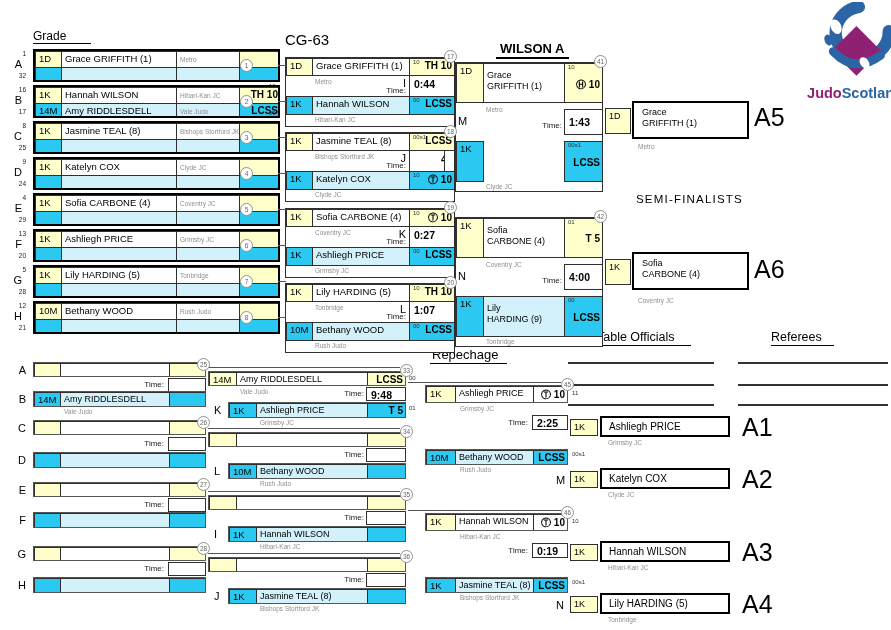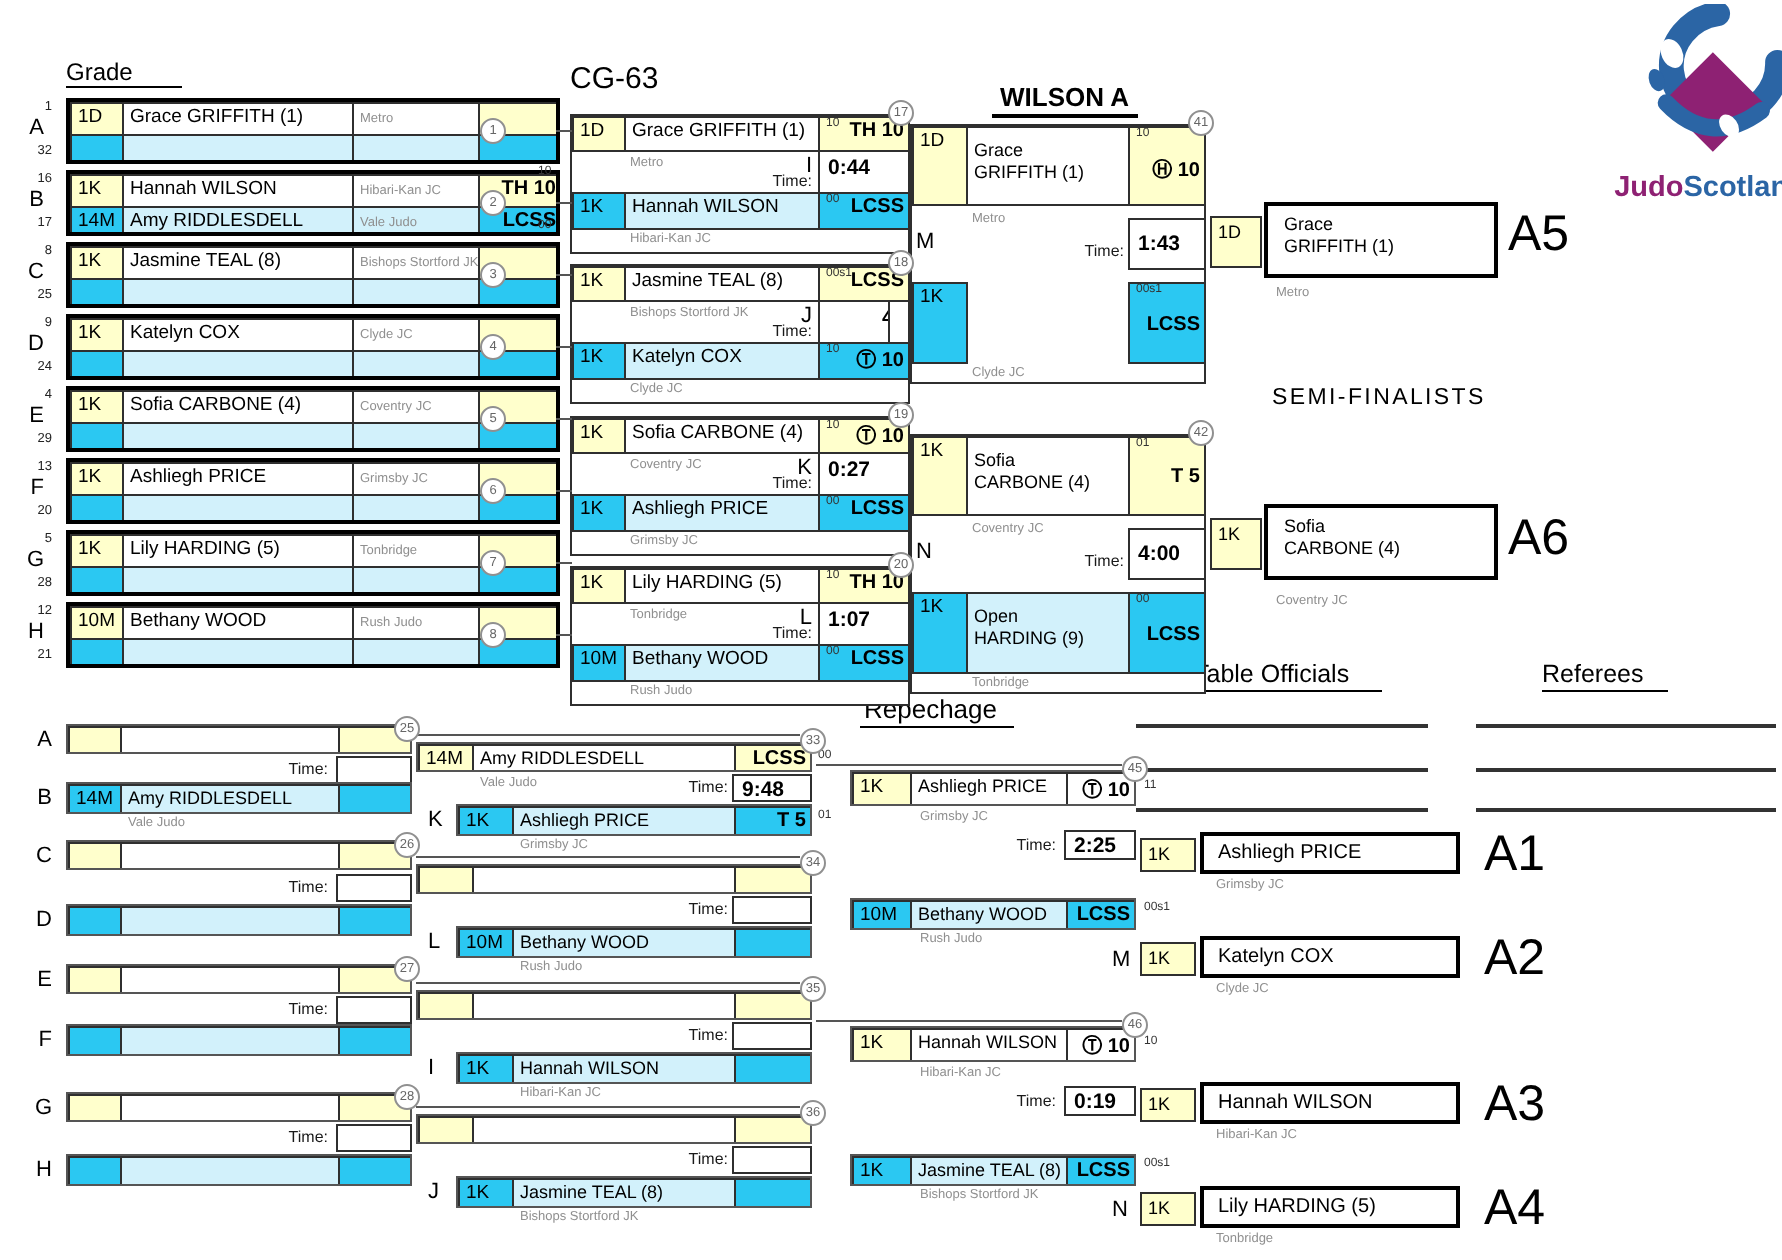--- a/index.html
+++ b/index.html
@@ -279,21 +279,21 @@
         <div style="position: static;">CARBONE (4)</div>
       </div>
       <div class="cell yellow score" style="position: absolute; left: 108px; top: 0px; width: 40px; height: 40px; padding-top: 14px;">T 5</div>
       <div class="sup" style="position: absolute; left: 112px; top: 1px;">01</div>
       <div class="clubtxt" style="position: absolute; left: 30px; top: 43px;">Coventry JC</div>
       <div class="mlabel" style="position: absolute; left: 2px; top: 52px; width: 14px; height: 12px;">N</div>
       <div class="timelbl" style="position: absolute; left: 62px; top: 58px; width: 44px; height: 10px;">Time:</div>
       <div class="cell timebox" style="position: absolute; left: 108px; top: 46px; width: 40px; height: 26px; padding-top: 6px;">4:00</div>
       <div class="cell cyan" style="position: absolute; left: 0px; top: 78px; width: 28px; height: 41px;">1K</div>
       <div class="cell lcyan sfname" style="position: absolute; left: 27px; top: 78px; width: 82px; height: 41px;">
-        <div style="position: static;">Open</div>
+        <div style="position: static;">Lily</div>
         <div style="position: static;">HARDING (9)</div>
       </div>
       <div class="cell cyan score" style="position: absolute; left: 108px; top: 78px; width: 40px; height: 41px; padding-top: 15px;">LCSS</div>
       <div class="sup" style="position: absolute; left: 112px; top: 79px;">00</div>
       <div class="clubtxt" style="position: absolute; left: 30px; top: 120px;">Tonbridge</div>
     </div>
     <div class="circle" style="position: absolute; left: 594px; top: 210px;">42</div>
     <div class="gradefeed" style="position: absolute; left: 605px; top: 108px; width: 26px; height: 26px;">1D</div>
     <div class="placebox" style="position: absolute; left: 632px; top: 101px; width: 117px; height: 38px; padding: 4px 0px 0px 8px; font-size: 9px; line-height: 11px;">
       <div style="position: static;">Grace</div>

